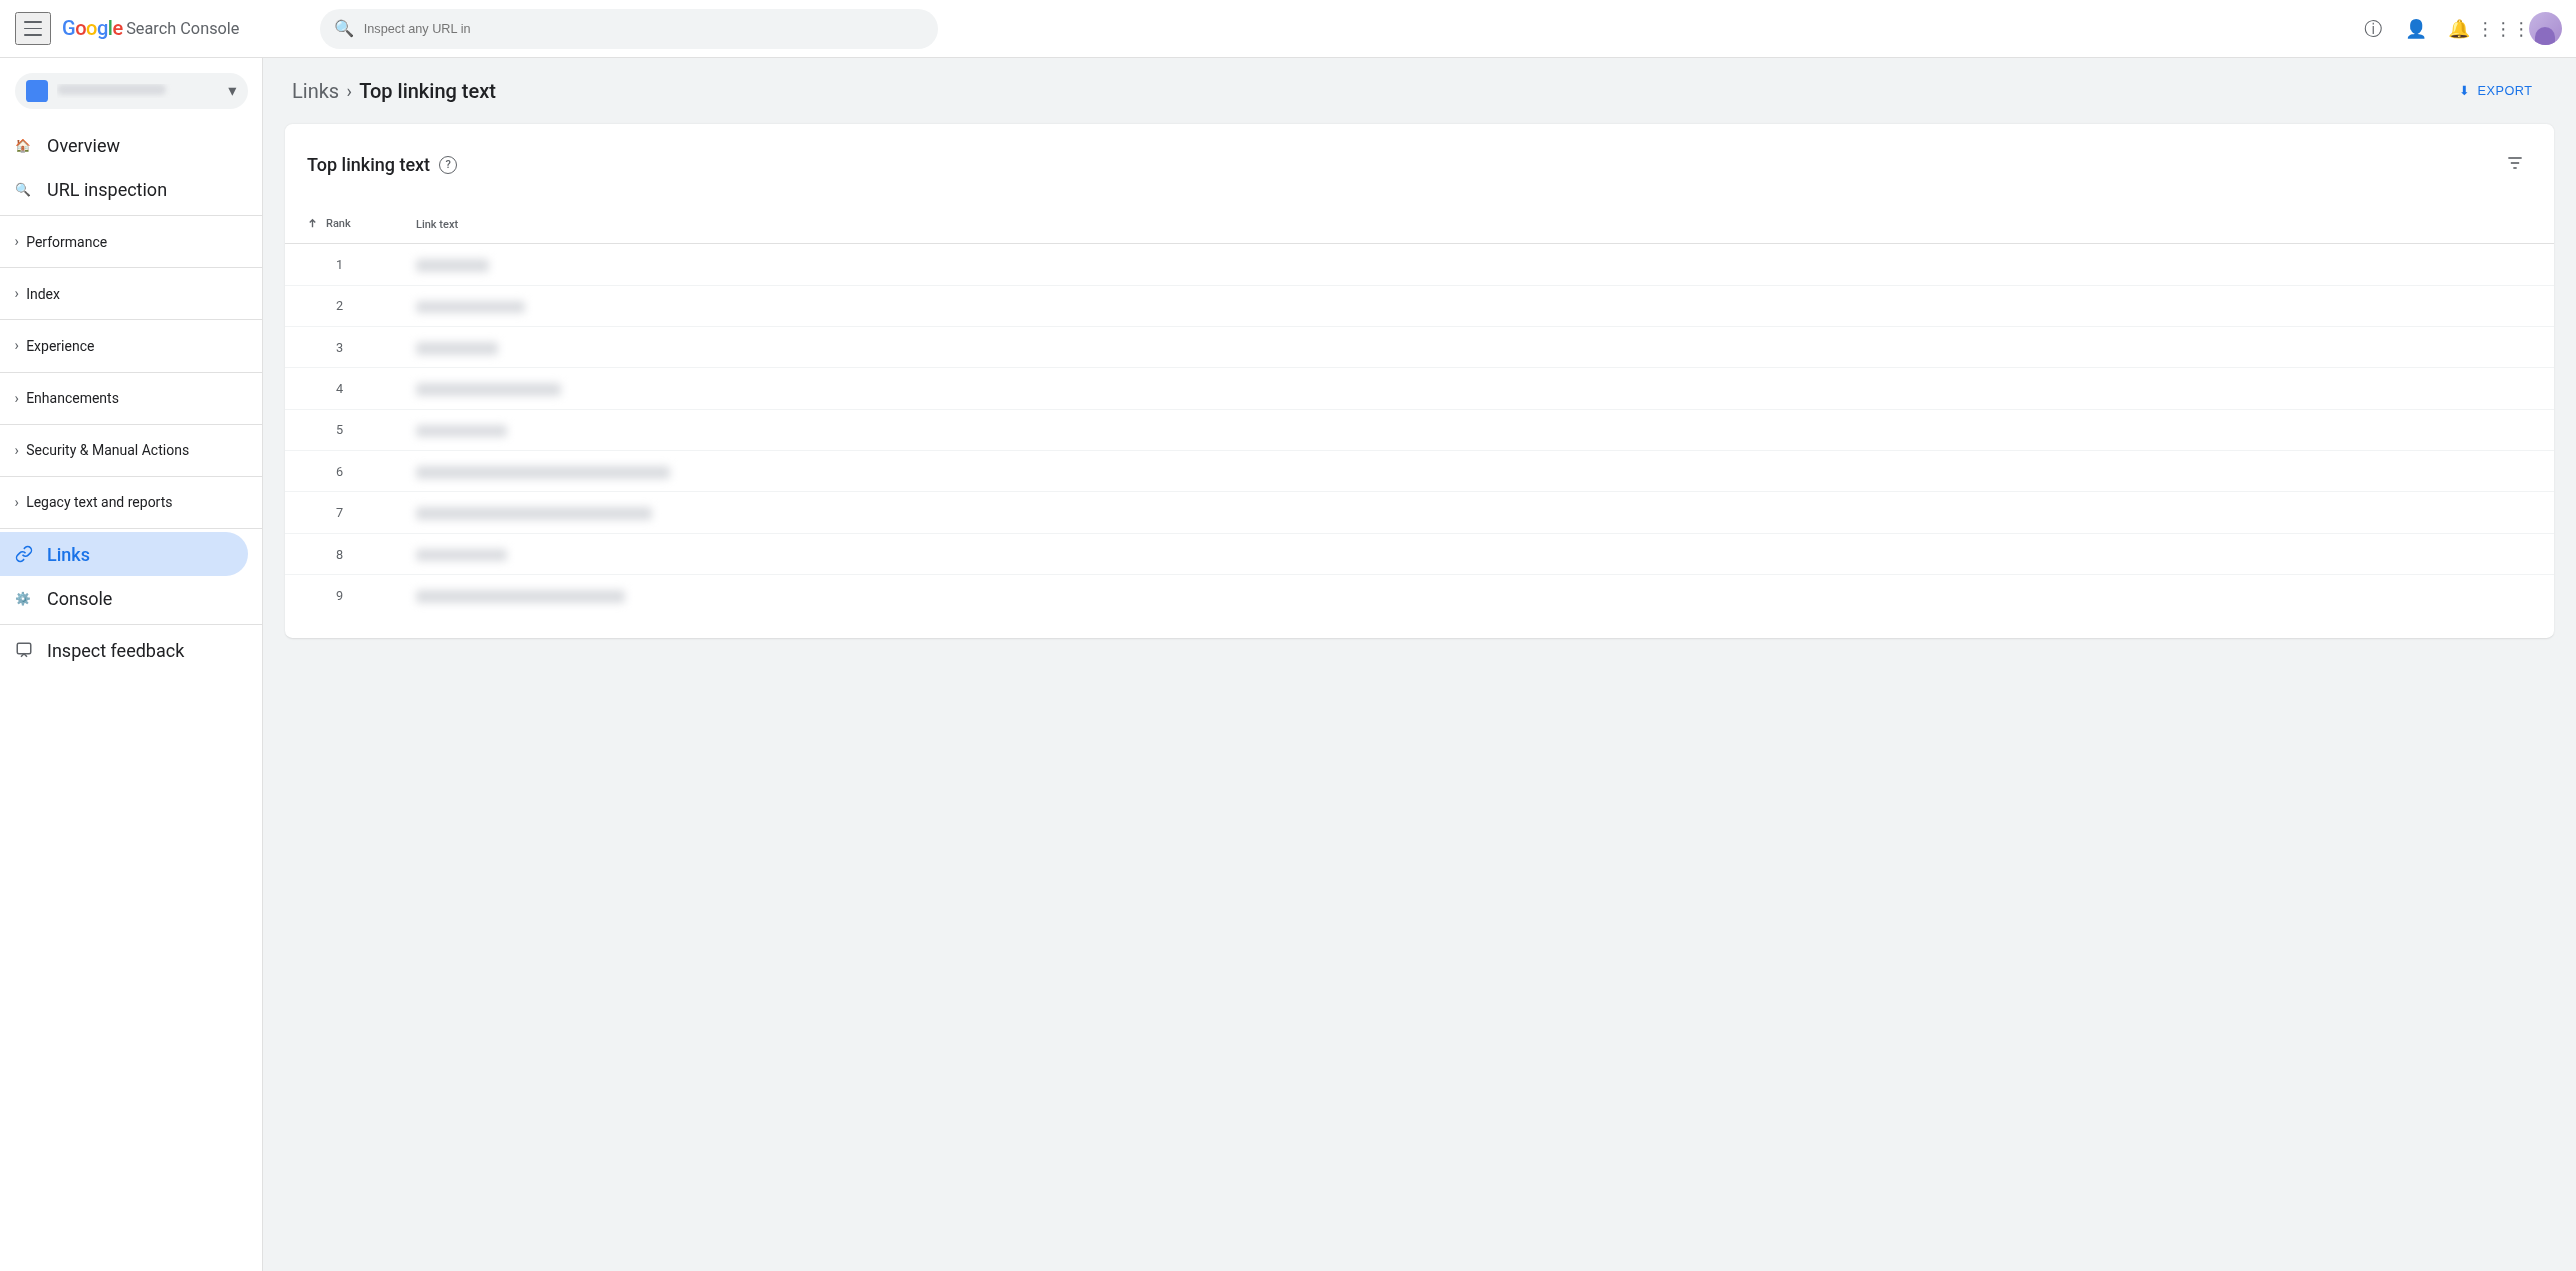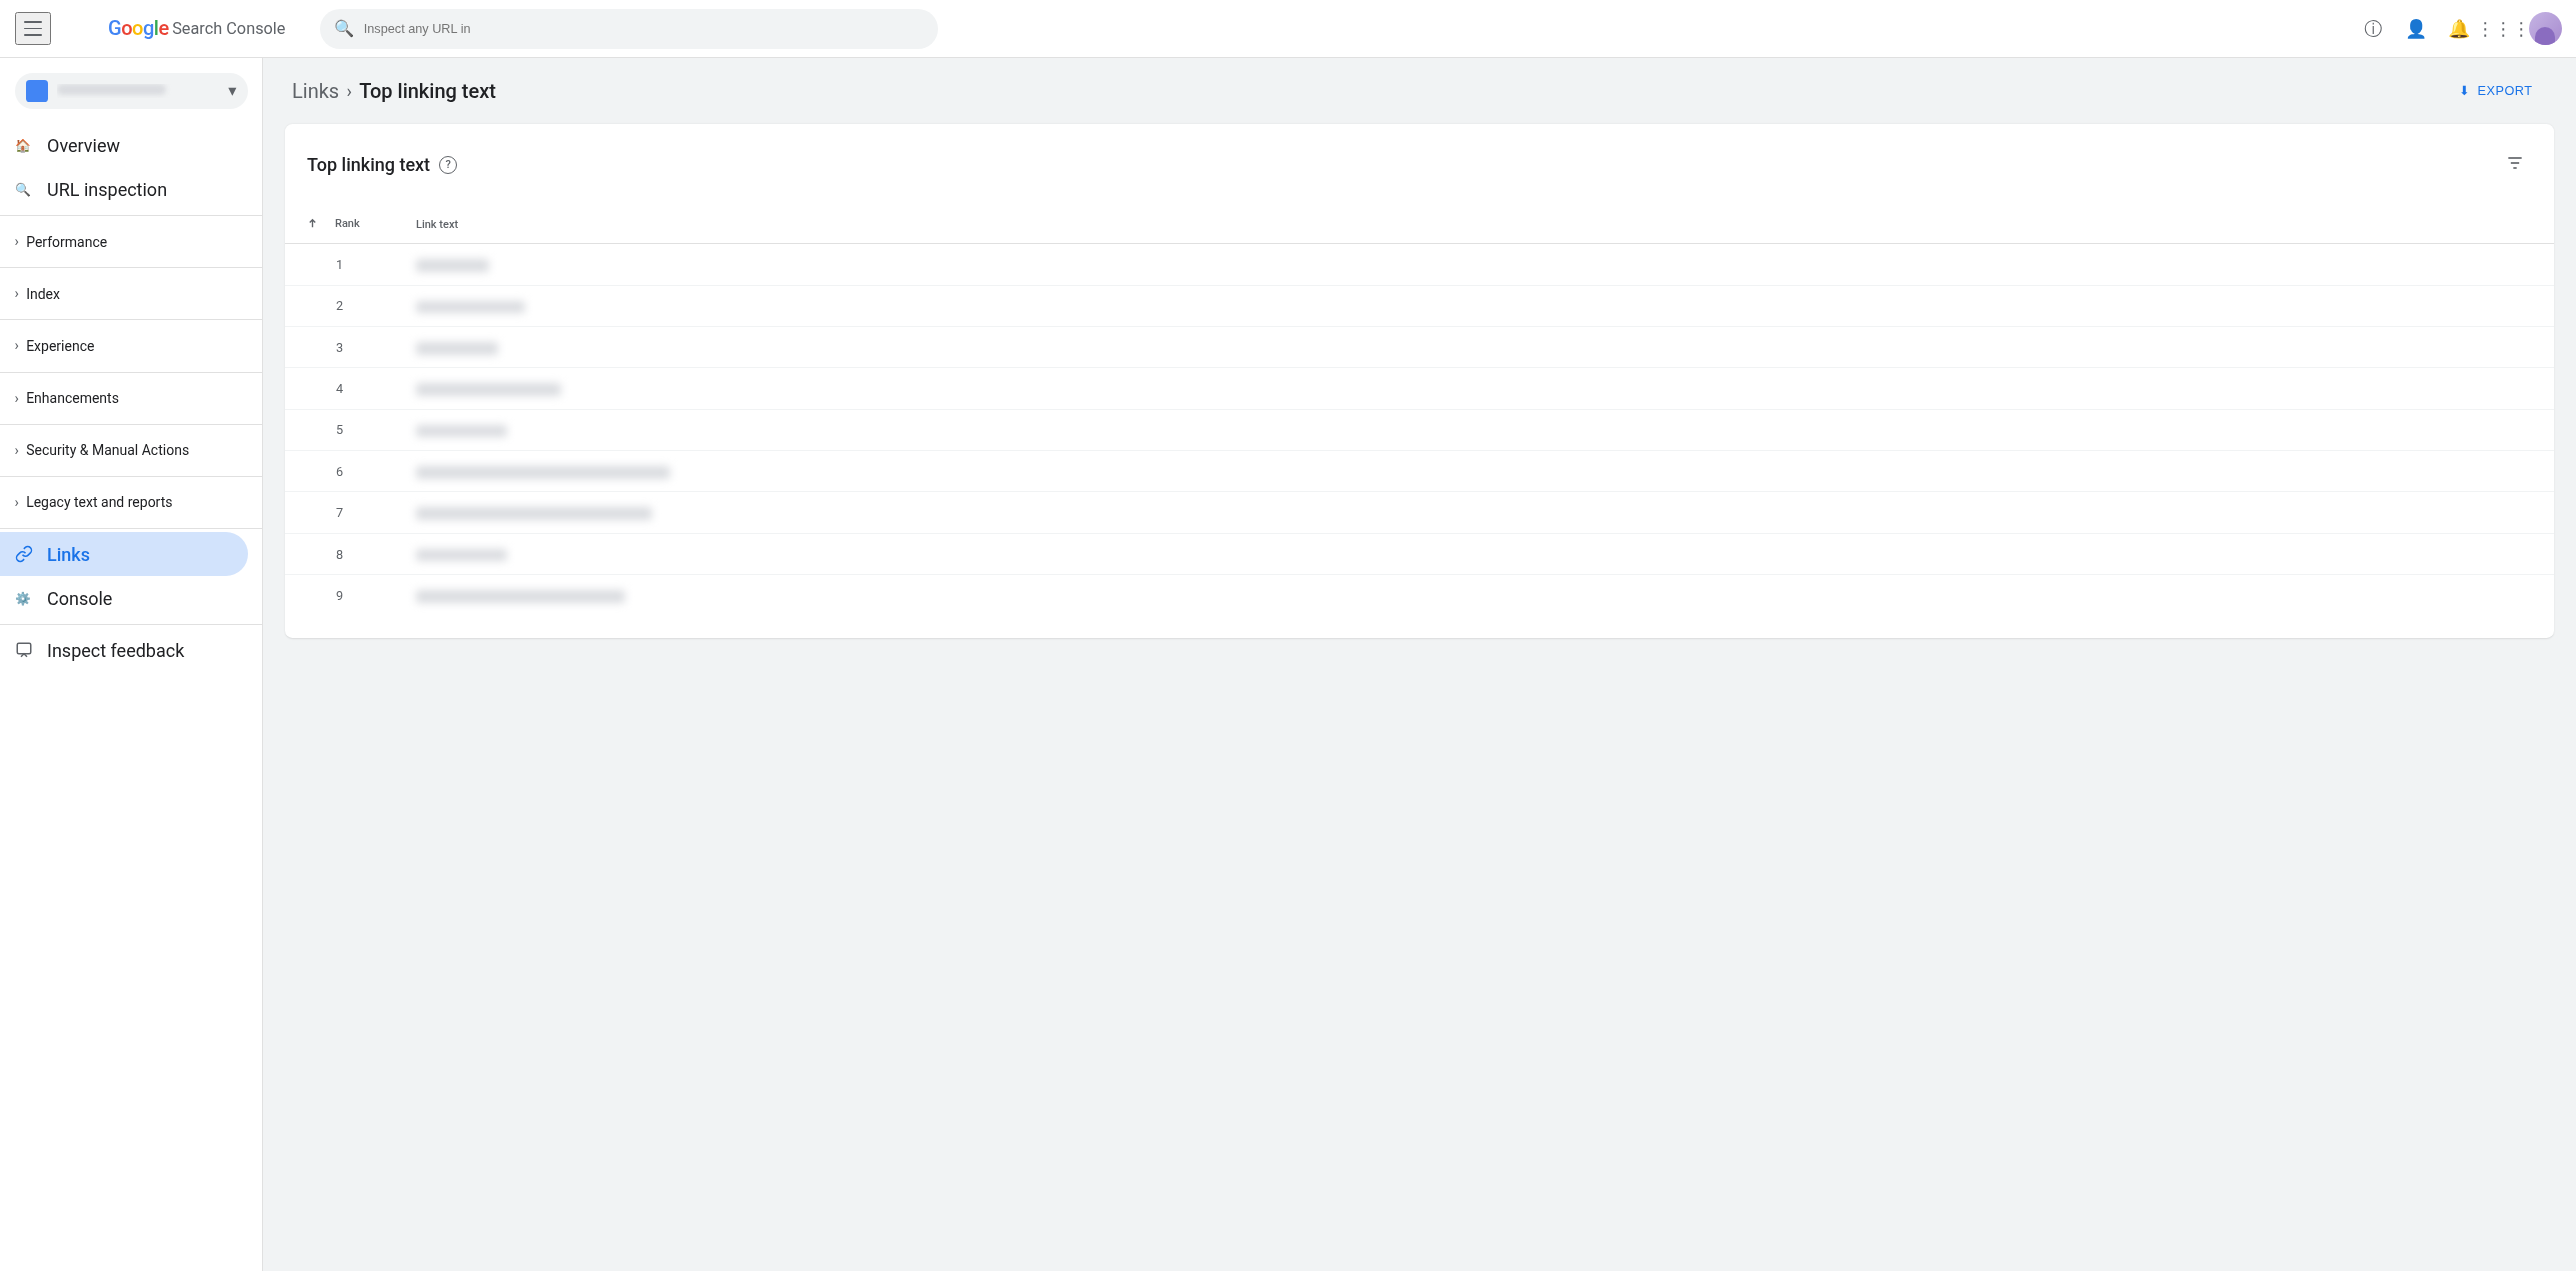--- a/index.html
+++ b/index.html
@@ -49,21 +49,20 @@
     }
     .logo-area {
       display: flex;
       align-items: center;
       gap: 3.6px;
     }
     .google-logo {
       font-size: 20px;
       font-weight: 500;
       letter-spacing: -0.5px;
-      margin-left: 46px;
     }
     .google-logo .g-blue { color: #4285f4; }
     .google-logo .g-red { color: #ea4335; }
     .google-logo .g-yellow { color: #fbbc05; }
     .google-logo .g-green { color: #34a853; }
     .logo-product {
       font-size: 16.3px;
       color: #5f6368;
       font-weight: 400;
     }
@@ -347,21 +346,21 @@
       text-align: left;
       font-size: 11px;
       font-weight: 500;
       color: #5f6368;
       white-space: nowrap;
     }
     th.rank-col { width: 109px; }
     th .sort-arrow {
       display: inline-flex;
       align-items: center;
-      gap: 17px;
+      gap: 8px;
       color: #5f6368;
     }
     td {
       padding: 12.7px 22px;
       border-bottom: 0.9px solid #f1f3f4;
       font-size: 12.7px;
       color: #202124;
     }
     td.rank-num {
       text-align: center;

